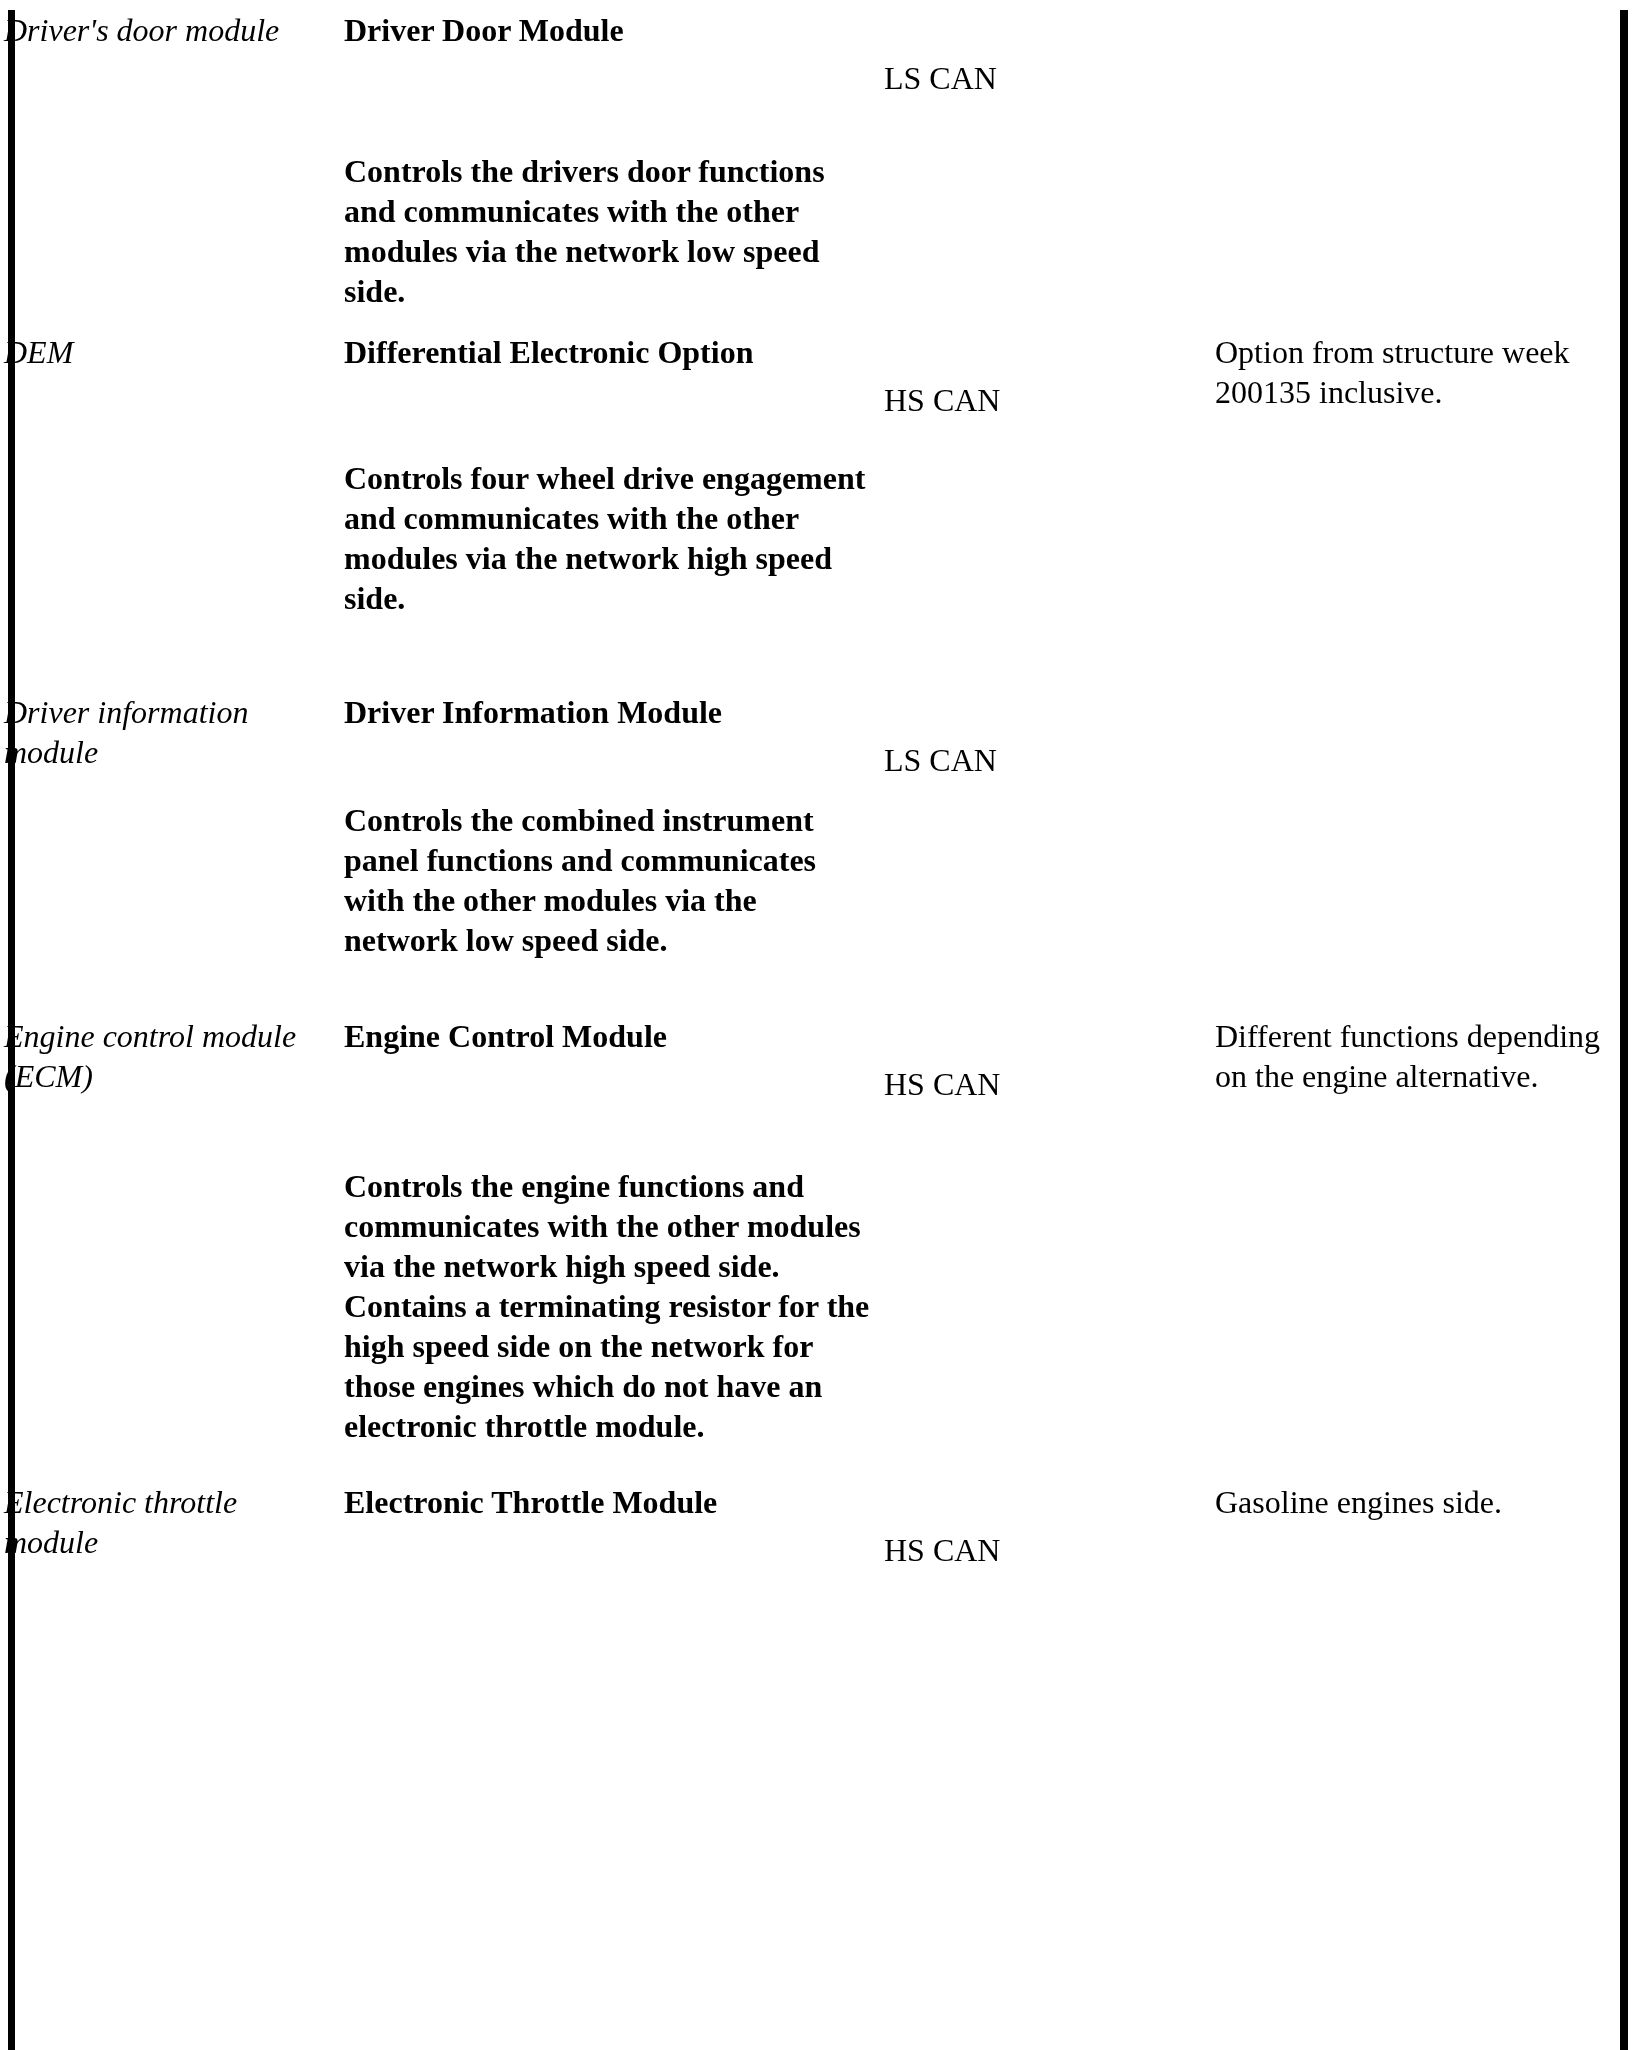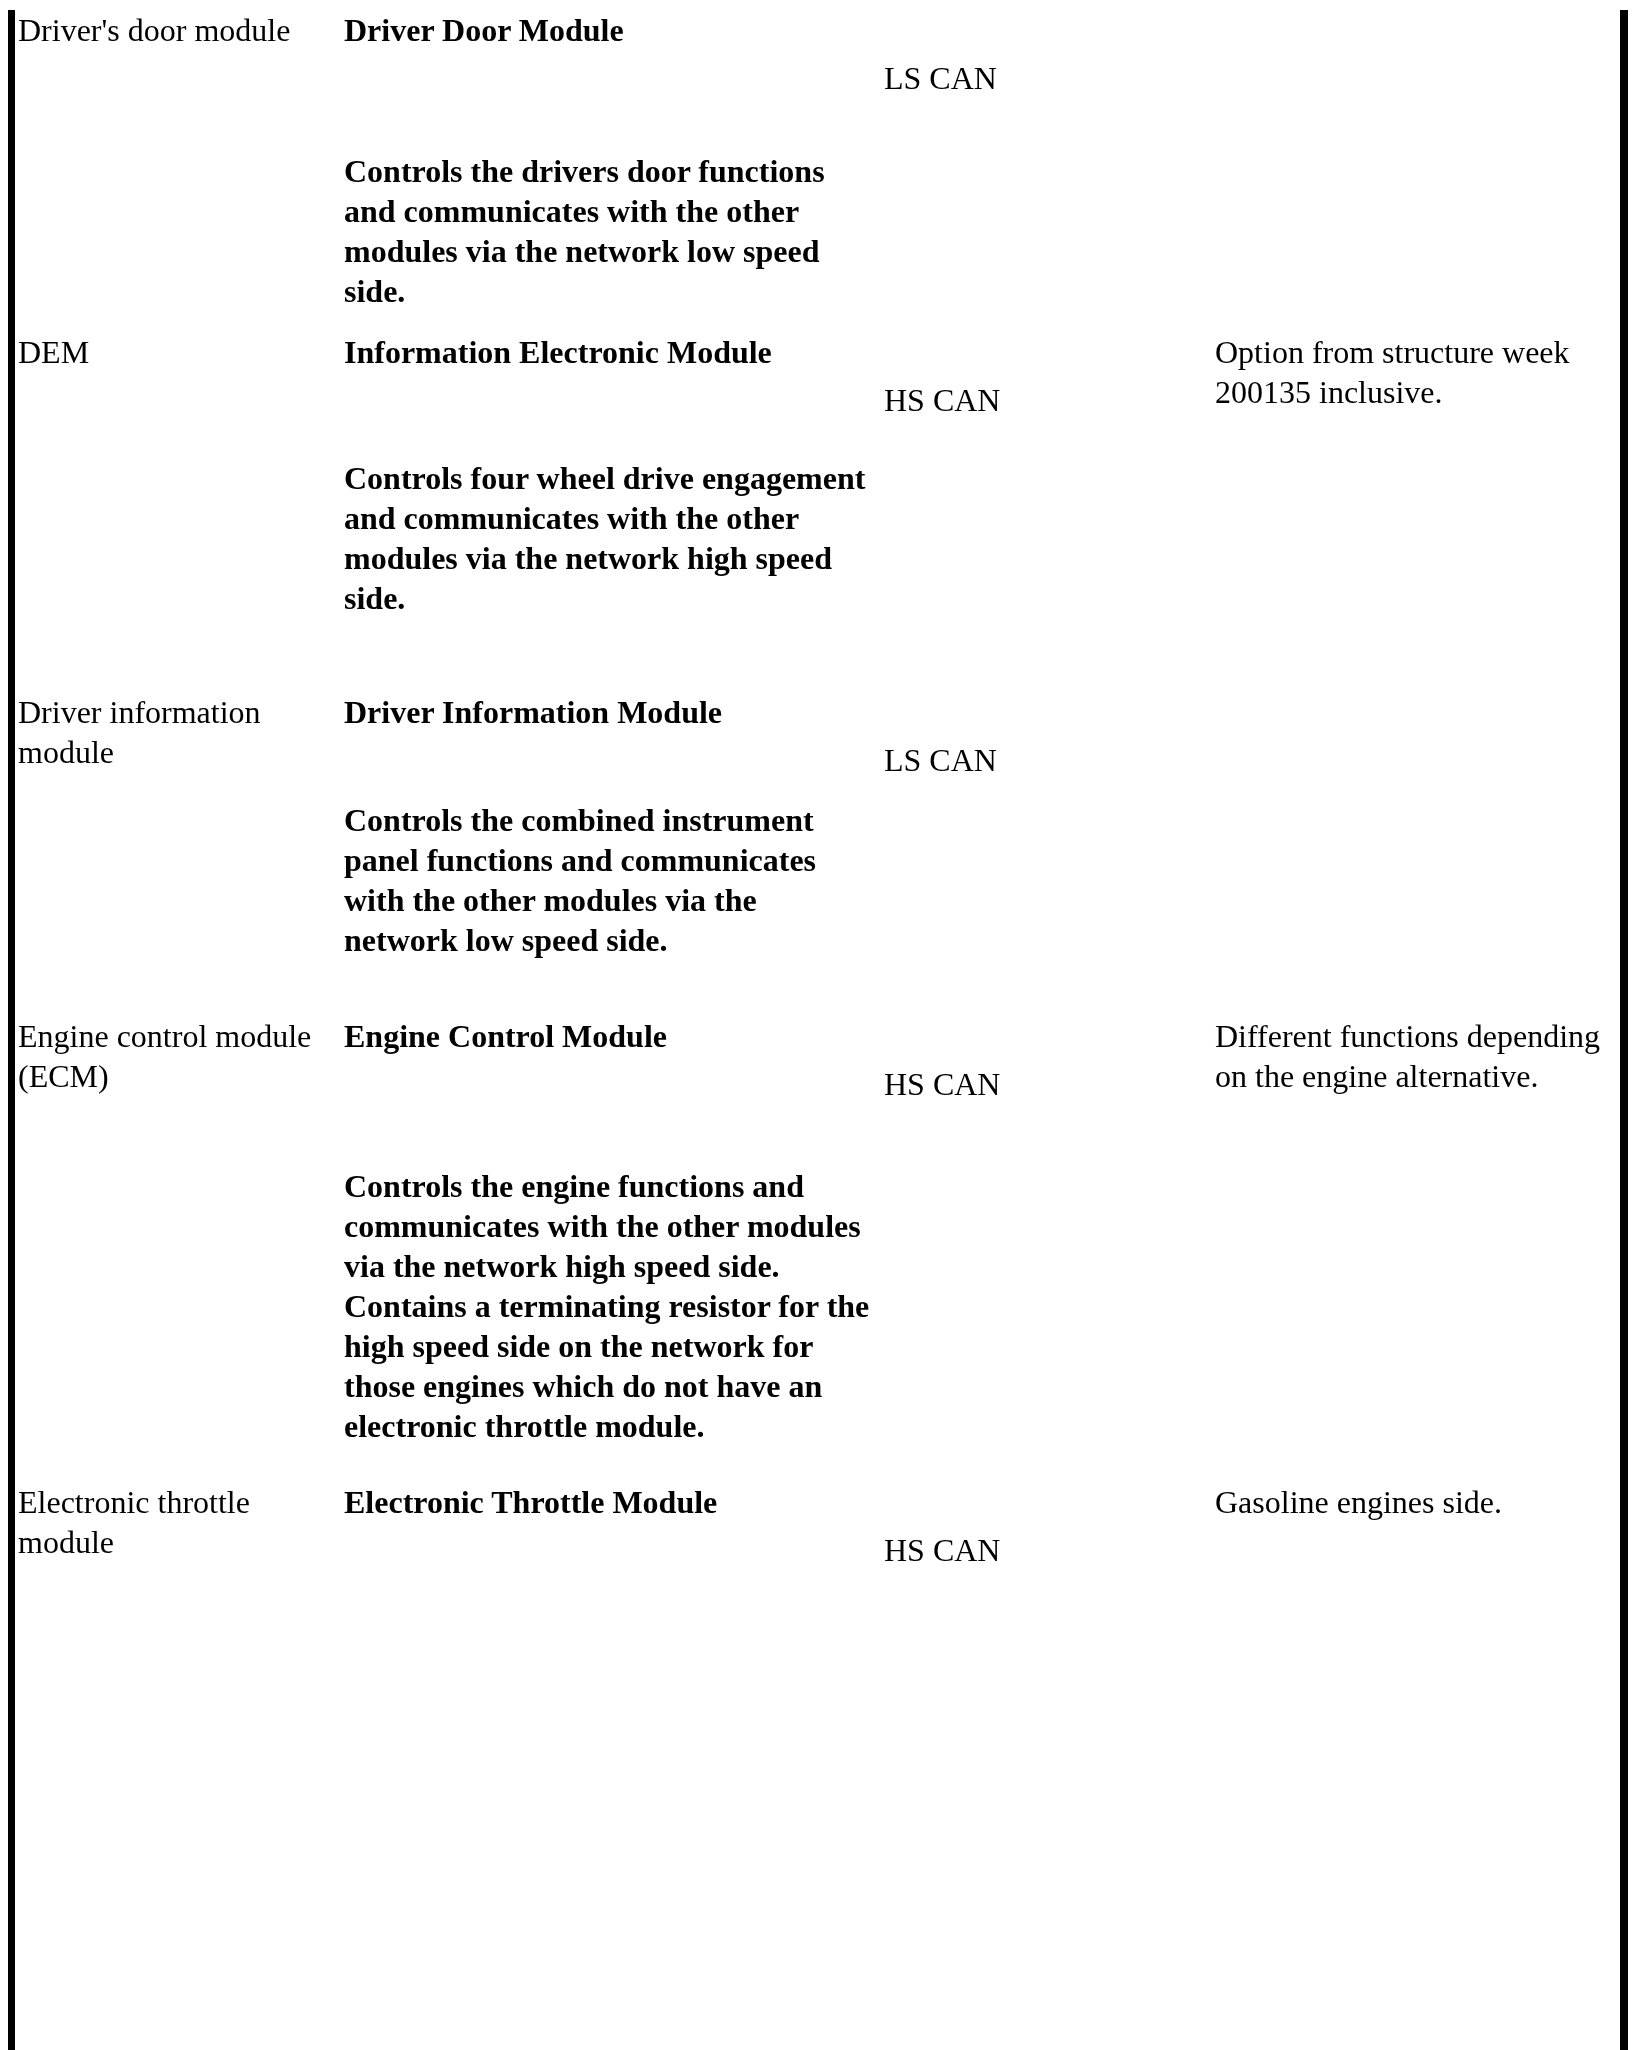--- a/index.html
+++ b/index.html
@@ -25,21 +25,21 @@
     background: #000000;
   }
   .vl-left  { left: 8px;    width: 7px; }
   .vl-right { left: 1620px; width: 8px; }
 
   .cell {
     position: absolute;
     white-space: pre-line; 
   }
   
-  .c1 { left: 18px;   width: 322px; }
+  .c1 { left: 4px;   width: 322px; font-style: italic; }
   .c2 { left: 344px;  width: 580px; font-weight: bold; }
   .c3 { left: 884px;  width: 230px; margin-top: 48px; }
   .c4 { left: 1215px; width: 412px; }
   
   .r1 { top: 10px; }
   .r2 { top: 332px; }
   .r3 { top: 692px; }
   .r4 { top: 1016px; }
   .r5 { top: 1482px; }
   
@@ -61,21 +61,21 @@
     <div class="cell c2 r1">Driver Door Module</div>
     <div class="cell c3 r1">LS CAN</div>
     <div class="cell c2 d1">Controls the drivers door functions
 and communicates with the other
 modules via the network low speed
 side.</div>
   </div>
 
   <div>
     <div class="cell c1 r2">DEM</div>
-    <div class="cell c2 r2">Information Electronic Module</div>
+    <div class="cell c2 r2">Differential Electronic Option</div>
     <div class="cell c3 r2">HS CAN</div>
     <div class="cell c4 r2">Option from structure week
 200135 inclusive.</div>
     <div class="cell c2 d2">Controls four wheel drive engagement
 and communicates with the other
 modules via the network high speed
 side.</div>
   </div>
 
   <div>

